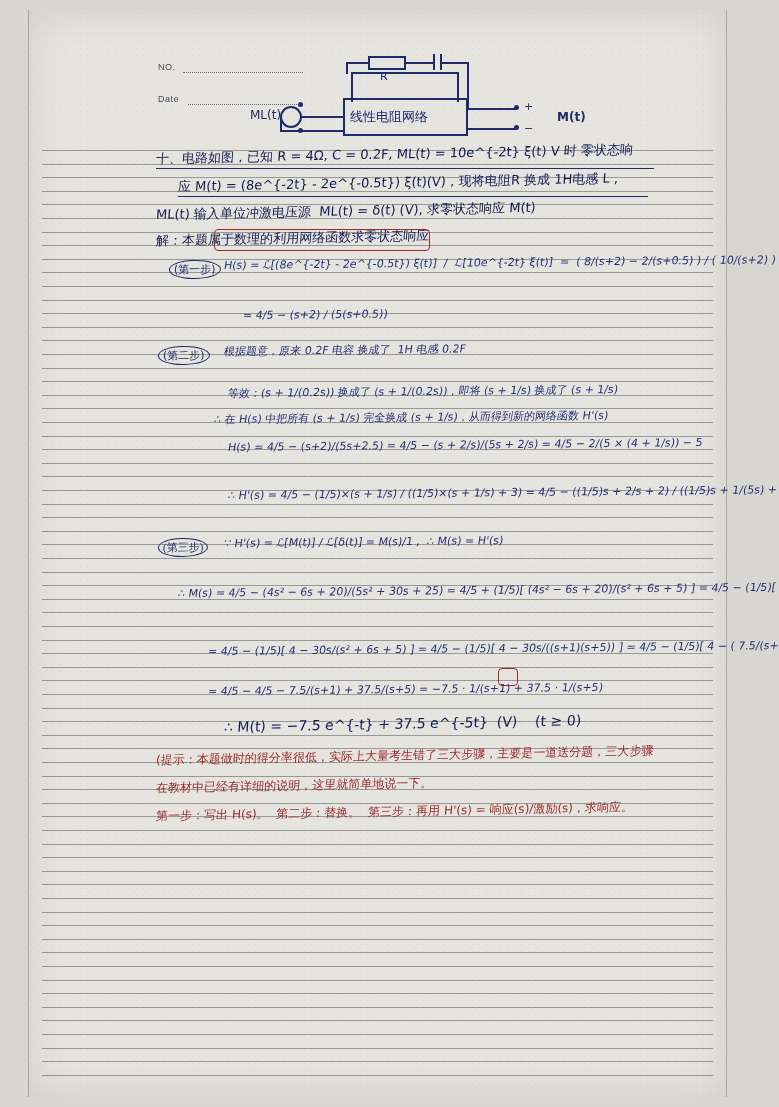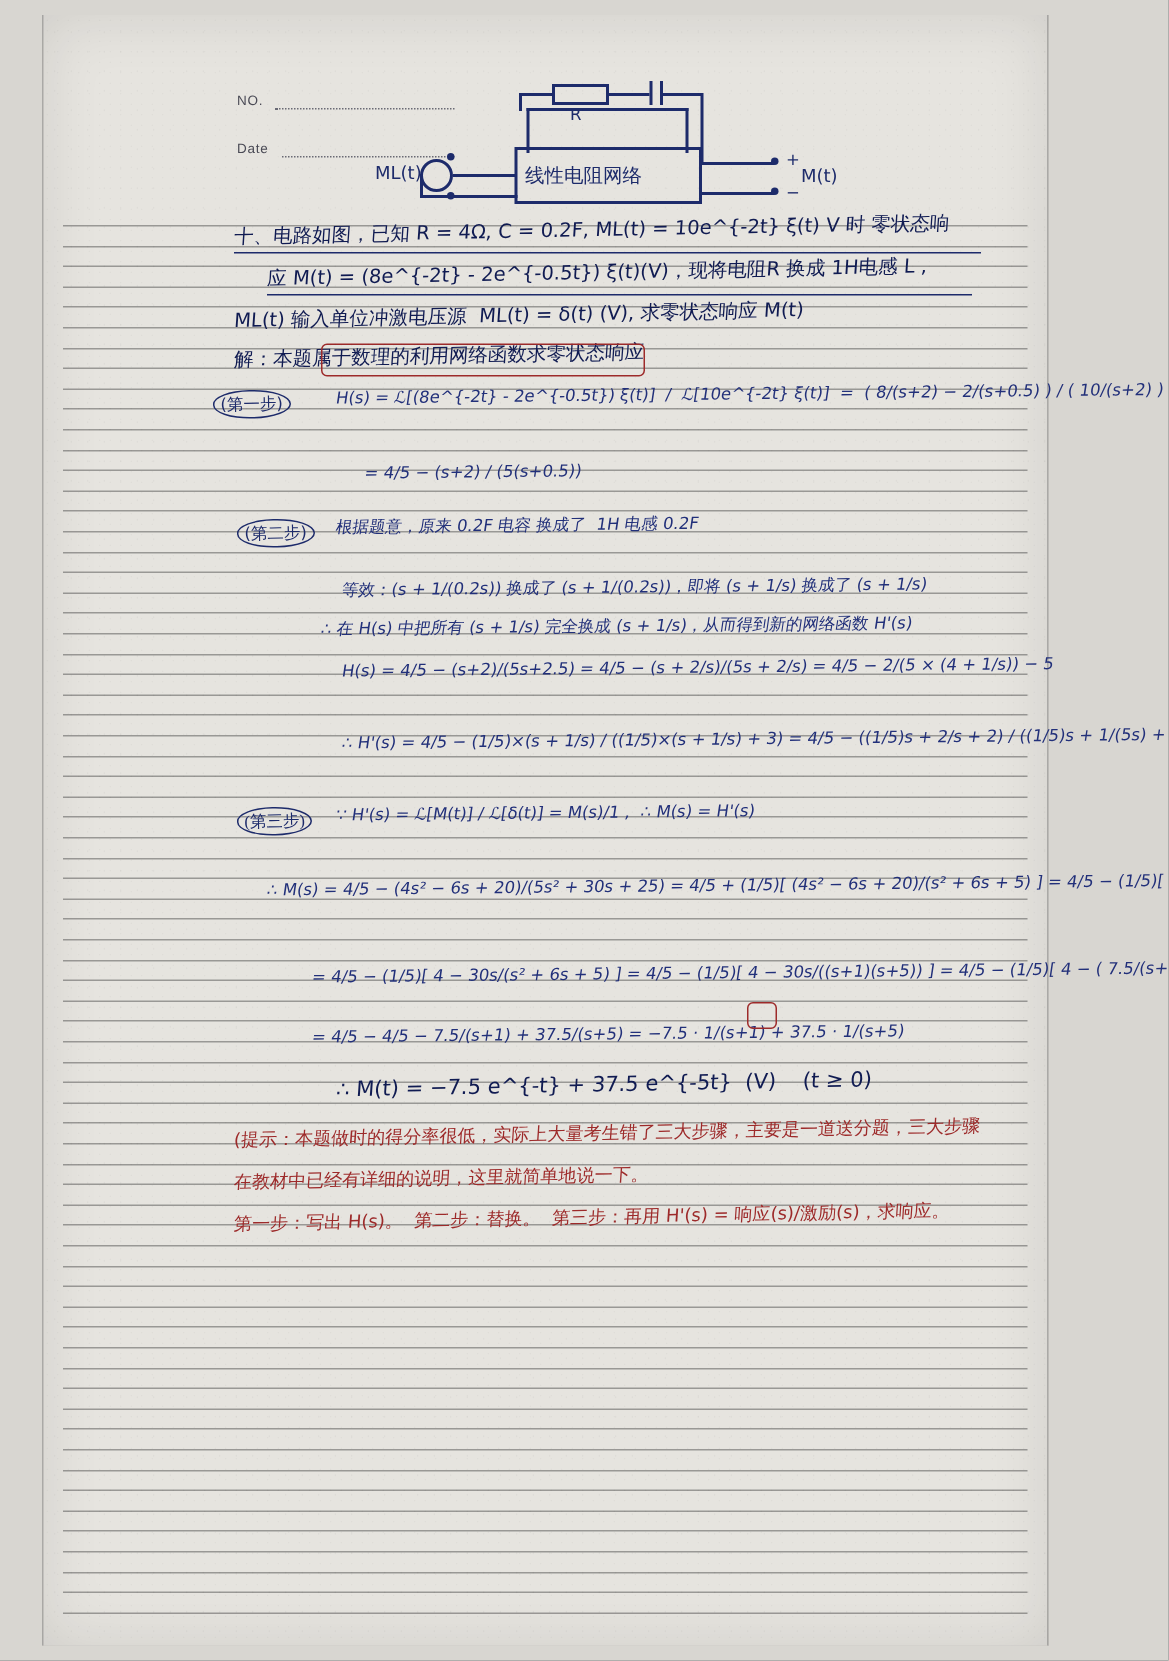--- a/index.html
+++ b/index.html
@@ -13,25 +13,24 @@
     height: 1107px;
     background: #d8d6d1;
     overflow: hidden;
     font-family: "Liberation Serif", serif;
   }
   
   #sheet {
     position: absolute;
     left: 28px;
     top: 10px;
-    width: 631px;
+    width: 699px;
     height: 1087px;
     background: #e6e4df;
     box-shadow: inset 0 0 40px rgba(0,0,0,0.10);
-    padding-left: 40px;
   }
   
   .edge-line {
     position: absolute;
     top: 0;
     width: 1px;
     height: 100%;
     background: rgba(80,80,80,0.35);
   }
   .edge-left { left: 0px; }
@@ -279,33 +278,33 @@
       <div class="wire wire-v" style="left:252px; top:106px; height:14px;"></div>
       <div class="term-dot" style="left:270px; top:92px;"></div>
       <div class="term-dot" style="left:270px; top:118px;"></div>
 
       <div class="wire wire-h" style="left:440px; top:98px; width:48px;"></div>
       <div class="wire wire-h" style="left:440px; top:118px; width:48px;"></div>
       <div class="term-dot" style="left:486px; top:95px;"></div>
       <div class="term-dot" style="left:486px; top:115px;"></div>
       <div class="label-box" style="left:496px; top:90px; font-size:11px;">+</div>
       <div class="label-box" style="left:496px; top:112px; font-size:11px;">−</div>
-      <div class="label-box" style="left:506px; top:100px; font-size:12px;">M(t)</div>
+      <div class="label-box" style="left:529px; top:100px; font-size:12px;font-weight:bold;">M(t)</div>
     </div>
 
     <div class="hw sz13 slant2 ink-dark" style="left:128px; top:142px;">十、电路如图，已知 R = 4Ω, C = 0.2F, ML(t) = 10e^{-2t} ξ(t) V 时 零状态响</div>
     <div class="hw sz13 slant2 ink-dark" style="left:150px; top:170px;">应 M(t) = (8e^{-2t} - 2e^{-0.5t}) ξ(t)(V)，现将电阻R 换成 1H电感 L ,</div>
     <div class="hw sz13 slant2 ink-dark" style="left:128px; top:198px;">ML(t) 输入单位冲激电压源  ML(t) = δ(t) (V), 求零状态响应 M(t)</div>
     <div class="underline-ink" style="left:128px; top:158px; width:498px;"></div>
     <div class="underline-ink" style="left:150px; top:186px; width:470px;"></div>
 
     <div class="hw sz13 slant2 ink-dark" style="left:128px; top:224px;">解：本题属于数理的利用网络函数求零状态响应</div>
     <div class="redbox" style="left:186px; top:219px; width:214px; height:20px;"></div>
 
-    <div class="circ" style="left:114px; top:250px;">(第一步)</div>
+    <div class="circ" style="left:141px; top:250px;">(第一步)</div>
     <div class="hw sz11 slant3 ink" style="left:196px; top:250px;">H(s) = ℒ[(8e^{-2t} - 2e^{-0.5t}) ξ(t)]  /  ℒ[10e^{-2t} ξ(t)]  =  ( 8/(s+2) − 2/(s+0.5) ) / ( 10/(s+2) )  =  ( 8/(s+2) − 2/(s+0.5) ) × (s+2)/10</div>
     <div class="hw sz11 slant3 ink" style="left:215px; top:300px;">= 4/5 − (s+2) / (5(s+0.5))</div>
 
     <div class="circ" style="left:130px; top:336px;">(第二步)</div>
     <div class="hw sz11 slant3 ink" style="left:196px; top:336px;">根据题意，原来 0.2F 电容 换成了  1H 电感 0.2F</div>
     <div class="hw sz11 slant3 ink" style="left:200px; top:378px;">等效：(s + 1/(0.2s)) 换成了 (s + 1/(0.2s))，即将 (s + 1/s) 换成了 (s + 1/s)</div>
     <div class="hw sz11 slant3 ink" style="left:186px; top:404px;">∴ 在 H(s) 中把所有 (s + 1/s) 完全换成 (s + 1/s)，从而得到新的网络函数 H'(s)</div>
     <div class="hw sz11 slant3 ink" style="left:200px; top:432px;">H(s) = 4/5 − (s+2)/(5s+2.5) = 4/5 − (s + 2/s)/(5s + 2/s) = 4/5 − 2/(5 × (4 + 1/s)) − 5</div>
     <div class="hw sz11 slant3 ink" style="left:200px; top:480px;">∴ H'(s) = 4/5 − (1/5)×(s + 1/s) / ((1/5)×(s + 1/s) + 3) = 4/5 − ((1/5)s + 2/s + 2) / ((1/5)s + 1/(5s) + 3)</div>
 

